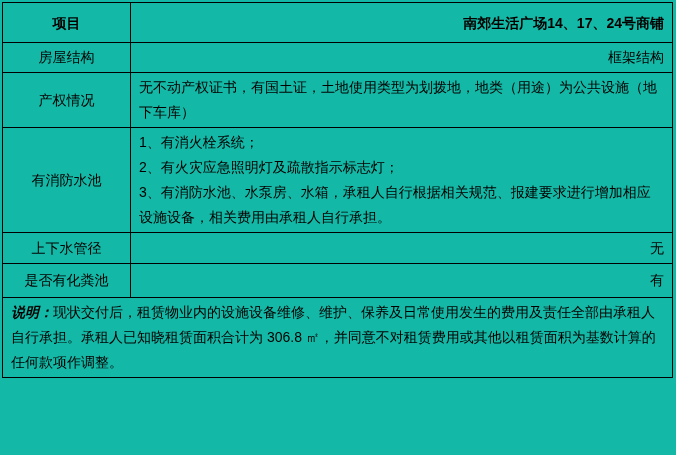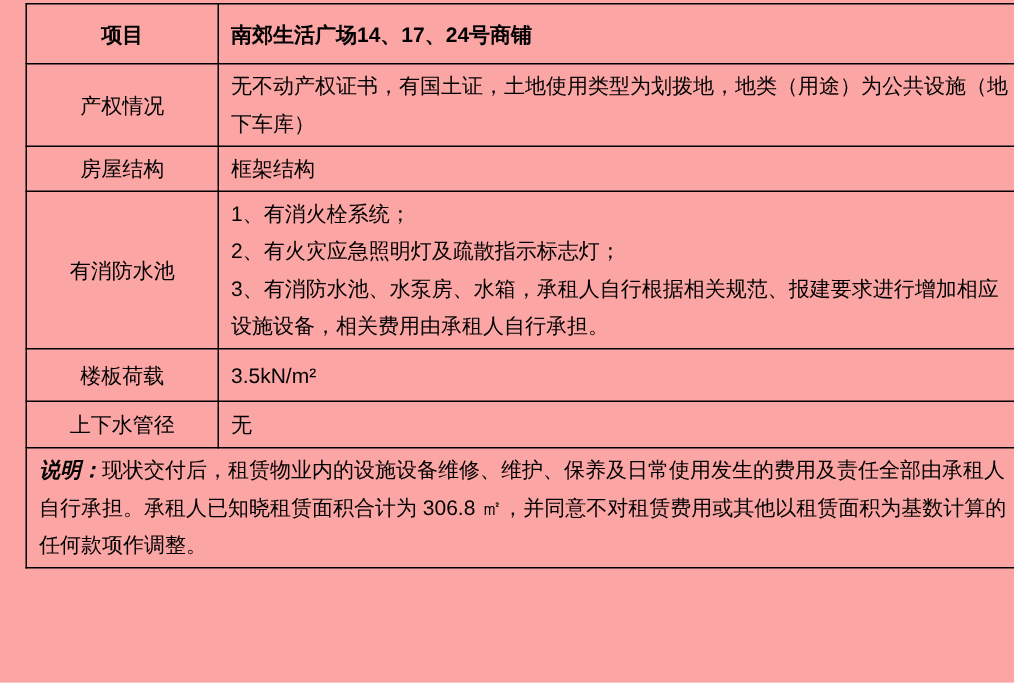--- a/index.html
+++ b/index.html
@@ -5,22 +5,22 @@
   html, body {
     margin: 0;
     background: #ffffff;
     color: #000000;
     font-family: "Liberation Sans", "DejaVu Sans", sans-serif;
   }
   .page {
     width: 676px;
     height: 455px;
     box-sizing: border-box;
-    padding: 2px 17px;
-    background: #fca5a5;
+    padding: 2px 2px;
+    background: #14b8a6;
   }
   table.spec {
     border-collapse: collapse;
     table-layout: fixed;
     width: 670px;
   }
   table.spec td {
     border: 1px solid #000000;
     font-size: 14px;
     line-height: 25px;
@@ -31,21 +31,21 @@
   }
   td.label-cell {
     text-align: center;
     padding: 2px 4px;
   }
   td.value-left {
     text-align: left;
     padding: 2px 12px 2px 11px;
   }
   td.value-center {
-    text-align: left;
+    text-align: right;
   }
   tr.header-row td {
     font-weight: bold;
     vertical-align: top;
     padding-top: 8px;
   }
   td.multiline {
     white-space: pre-line;
   }
   td.note-cell {
@@ -66,41 +66,41 @@
   <table class="spec">
     <colgroup>
       <col style="width:128px">
       <col style="width:542px">
     </colgroup>
     <tbody>
       <tr class="header-row" style="height:40px">
         <td class="label-cell">项目</td>
         <td class="value-center">南郊生活广场14、17、24号商铺</td>
       </tr>
+      <tr style="height:28px">
+        <td class="label-cell">房屋结构</td>
+        <td class="value-center">框架结构</td>
+      </tr>
       <tr style="height:50px">
         <td class="label-cell">产权情况</td>
         <td class="value-left">无不动产权证书，有国土证，土地使用类型为划拨地，地类（用途）为公共设施（地下车库）</td>
-      </tr>
-      <tr style="height:28px">
-        <td class="label-cell">房屋结构</td>
-        <td class="value-center">框架结构</td>
       </tr>
       <tr style="height:99px">
         <td class="label-cell">有消防水池</td>
         <td class="value-left multiline">1、有消火栓系统；
 2、有火灾应急照明灯及疏散指示标志灯；
 3、有消防水池、水泵房、水箱，承租人自行根据相关规范、报建要求进行增加相应设施设备，相关费用由承租人自行承担。</td>
       </tr>
-      <tr style="height:35px">
-        <td class="label-cell">楼板荷载</td>
-        <td class="value-center">3.5kN/m²</td>
-      </tr>
       <tr style="height:31px">
         <td class="label-cell">上下水管径</td>
         <td class="value-center">无</td>
+      </tr>
+      <tr style="height:34px">
+        <td class="label-cell">是否有化粪池</td>
+        <td class="value-center">有</td>
       </tr>
       <tr style="height:50px">
         <td class="note-cell" colspan="2">
           <span class="note-label">说明：</span><span>现状交付后，租赁物业内的设施设备维修、维护、保养及日常使用发生的费用及责任全部由承租人自行承担。承租人已知晓租赁面积合计为 306.8 ㎡，并同意不对租赁费用或其他以租赁面积为基数计算的任何款项作调整。</span>
         </td>
       </tr>
     </tbody>
   </table>
 </div>
 

